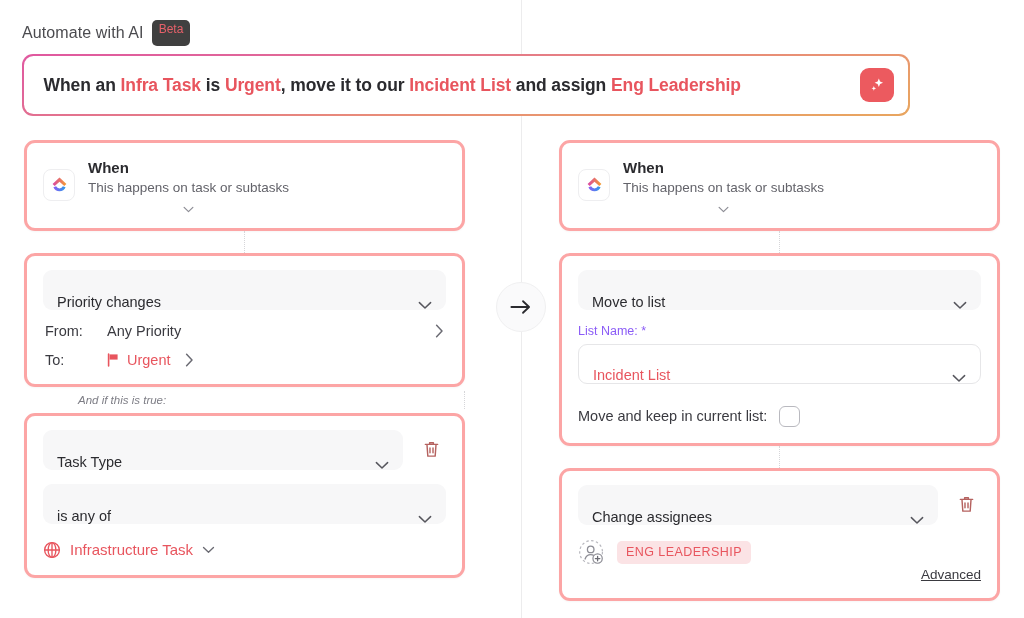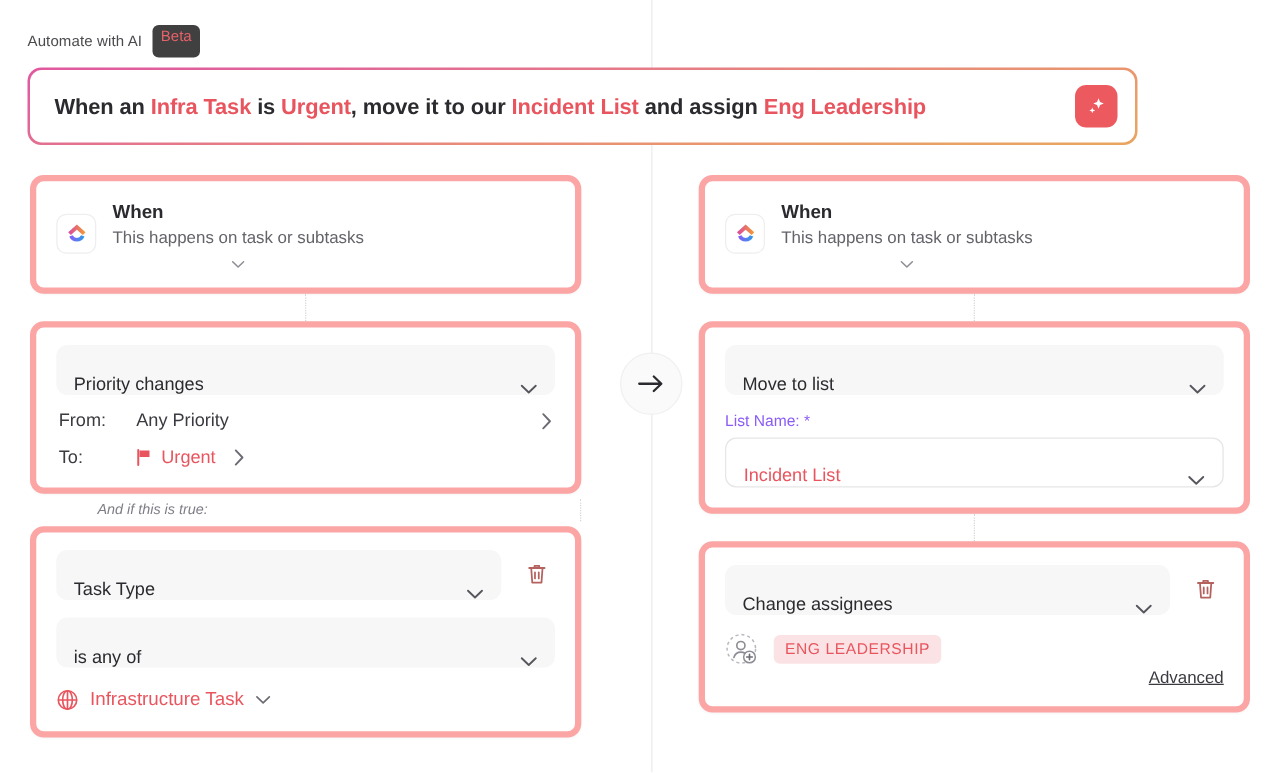--- a/index.html
+++ b/index.html
@@ -12,21 +12,21 @@
   .page { position: relative; width: 1024px; height: 618px; background: #fff; }
 
   
   .center-rule {
     position: absolute; left: 521px; top: 0; width: 1px; height: 618px;
     background: #ececed;
   }
 
   
   .header { position: absolute; left: 22px; top: 20px; display: flex; align-items: center; gap: 8px; }
-  .header-title { font-size: 12px; color: #4b4b4f; letter-spacing: .1px; }
+  .header-title { font-size: 16px; color: #4b4b4f; letter-spacing: .1px; }
   .beta-badge {
     font-size: 12px; color: #e8616a; background: #404040;
     padding: 2px 7px 10px; border-radius: 5px; line-height: 1.2; font-weight: 400;
   }
 
   
   .prompt-wrap {
     position: absolute; left: 22px; top: 54px; width: 888px; height: 62px;
     border-radius: 11px; padding: 1.6px;
     background: linear-gradient(170deg, #e0589f 0%, #e0649a 18%, #e88a7a 55%, #e9a066 85%, #e8a55f 100%);
@@ -43,21 +43,21 @@
     border: none; cursor: pointer; display: flex; align-items: center; justify-content: center;
     flex: 0 0 auto;
   }
 
   
   .col { position: absolute; top: 140px; width: 441px; }
   .col-left { left: 24px; }
   .col-right { left: 559px; }
 
   .card {
-    background: #fff; border: 5px solid #fca5a5; border-radius: 11px;
+    background: #fff; border: 3px solid #fca5a5; border-radius: 11px;
     box-shadow: 0 1px 2px rgba(16,16,20,.035);
   }
 
   
   .when-card { display: flex; align-items: center; gap: 13px; padding: 15px 16px; }
   .when-logo {
     width: 32px; height: 32px; border-radius: 8px; background: #fff;
     border: 1px solid #eeeef0; display: flex; align-items: center; justify-content: center; flex: 0 0 auto;
   }
   .when-title { font-size: 15px; font-weight: bold; color: #2b2b2f; line-height: 1.35; }
@@ -335,20 +335,24 @@
 
         <div class="select outlined">
           <span class="sel-label">Incident List</span>
           <span>
             <svg width="14" height="9" viewBox="0 0 14 9" aria-hidden="true">
               <path d="M1.4 1.6L7 7l5.6-5.4" fill="none" stroke="#56565d" stroke-width="1.5" stroke-linecap="round" stroke-linejoin="round"></path>
             </svg>
           </span>
         </div>
 
+        <div class="checkbox-row">
+          <span>Move and keep in current list:</span>
+          <span class="checkbox"></span>
+        </div>
       </div>
     </div>
 
     <div class="connector c-22"></div>
 
     <div class="card">
       <div class="card-body">
         <div class="field-row">
           <div class="select flex1">
             <span class="sel-label">Change assignees</span>

